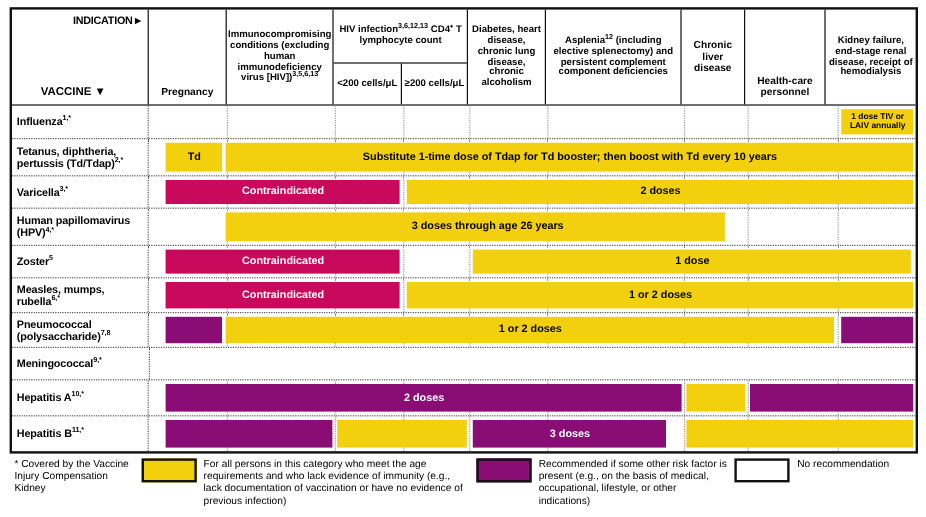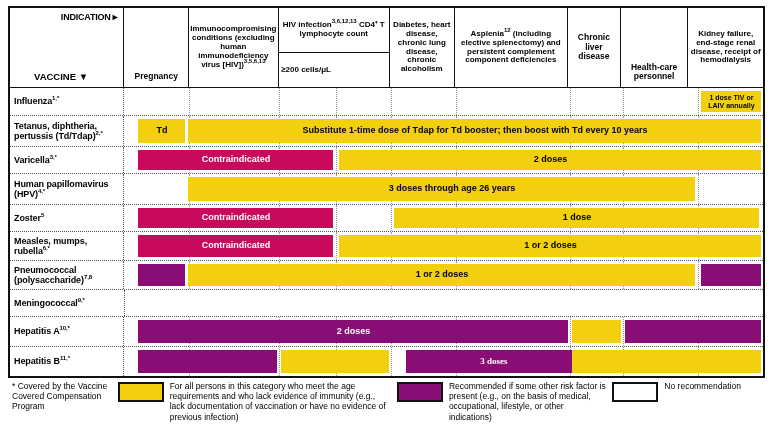--- a/index.html
+++ b/index.html
@@ -71,20 +71,21 @@
         <span>Pregnancy</span>
       </div>
       <div class="hcell w-immuno">
         <span><span>Immunocompromising conditions (excluding human immunodeficiency virus [HIV])</span><sup>3,5,6,13</sup></span>
       </div>
       <div class="hcell w-hiv">
         <div class="hiv-top">
           <span><span>HIV infection</span><sup>3,6,12,13</sup> <span>CD4⁺ T lymphocyte count</span></span>
         </div>
         <div class="hiv-bottom">
+          <div class="hiv-sub">&lt;200 cells/μL</div>
           <div class="hiv-sub">≥200 cells/μL</div>
         </div>
       </div>
       <div class="hcell w-diab">
         <span>Diabetes, heart disease, chronic lung disease, chronic alcoholism</span>
       </div>
       <div class="hcell w-aspl">
         <span><span>Asplenia</span><sup>12</sup> <span>(including elective splenectomy) and persistent complement component deficiencies</span></span>
       </div>
       <div class="hcell w-liver">
@@ -155,21 +156,21 @@
           </div>
           <div class="bars">
             <div class="gridline" style="left: 65px;"></div>
             <div class="gridline" style="left: 155px;"></div>
             <div class="gridline" style="left: 212px;"></div>
             <div class="gridline" style="left: 267px;"></div>
             <div class="gridline" style="left: 332px;"></div>
             <div class="gridline" style="left: 446px;"></div>
             <div class="gridline" style="left: 499px;"></div>
             <div class="gridline" style="left: 574px;"></div>
-            <div class="bar yellow" style="left: 64px; width: 507px; padding-left: 20px;">3 doses through age 26 years</div>
+            <div class="bar yellow" style="left: 64px; width: 416px; padding-left: 20px;">3 doses through age 26 years</div>
           </div>
         </div>
         <div class="row" style="height: 27px;">
           <div class="row-label">
             <span>Zoster<sup>5</sup></span>
           </div>
           <div class="bars">
             <div class="gridline" style="left: 65px;"></div>
             <div class="gridline" style="left: 155px;"></div>
             <div class="gridline" style="left: 212px;"></div>
@@ -248,29 +249,29 @@
             <div class="gridline" style="left: 65px;"></div>
             <div class="gridline" style="left: 155px;"></div>
             <div class="gridline" style="left: 212px;"></div>
             <div class="gridline" style="left: 267px;"></div>
             <div class="gridline" style="left: 332px;"></div>
             <div class="gridline" style="left: 446px;"></div>
             <div class="gridline" style="left: 499px;"></div>
             <div class="gridline" style="left: 574px;"></div>
             <div class="bar purple" style="left: 14px; width: 139px;"></div>
             <div class="bar yellow" style="left: 157px; width: 108px;"></div>
-            <div class="bar purple" style="left: 282px; width: 175px; font-family: Liberation Serif, serif;">3 doses</div>
+            <div class="bar purple" style="left: 270px; width: 161px;">3 doses</div>
             <div class="bar yellow" style="left: 448px; width: 189px;"></div>
           </div>
         </div>
       </div>
   </div>
 
   <div class="legend">
-    <div class="foot">* Covered by the Vaccine Covered Compensation Program</div>
+    <div class="foot">* Covered by the Vaccine Injury Compensation Kidney</div>
     <div class="swatch sw-yellow"></div>
     <div class="ltext-1">For all persons in this category who meet the age requirements and who lack evidence of immunity (e.g., lack documentation of vaccination or have no evidence of previous infection)</div>
     <div class="swatch sw-purple"></div>
     <div class="ltext-2">Recommended if some other risk factor is present (e.g., on the basis of medical, occupational, lifestyle, or other indications)</div>
     <div class="swatch sw-white"></div>
     <div class="ltext-3">No recommendation</div>
   </div>
 </div>
 
 </body></html>

